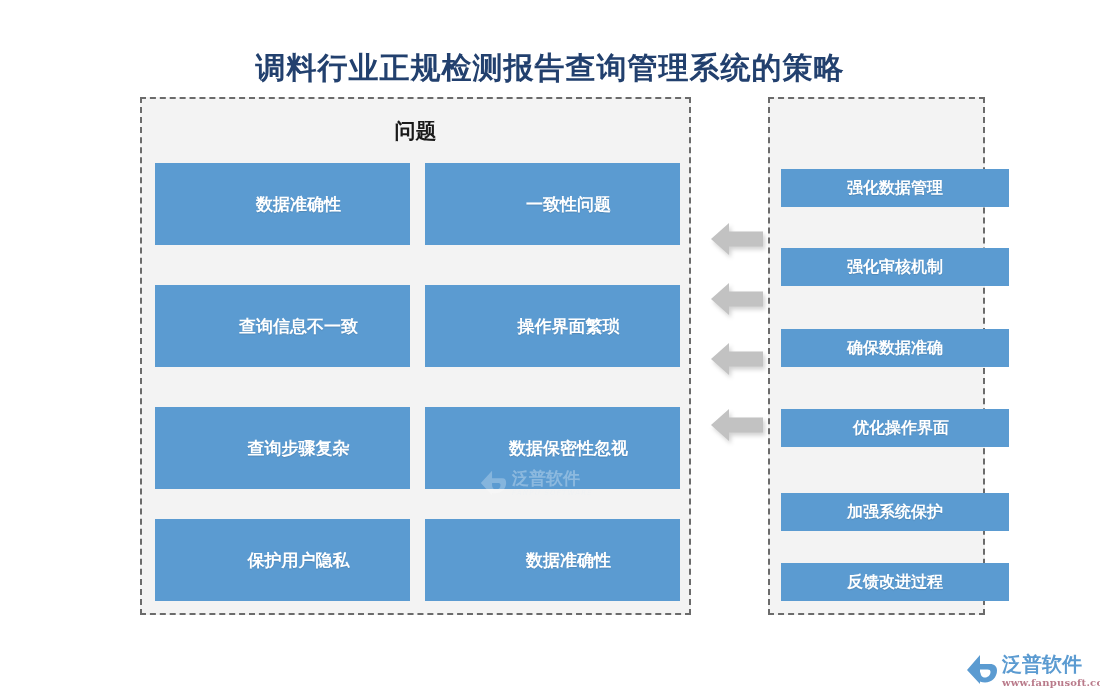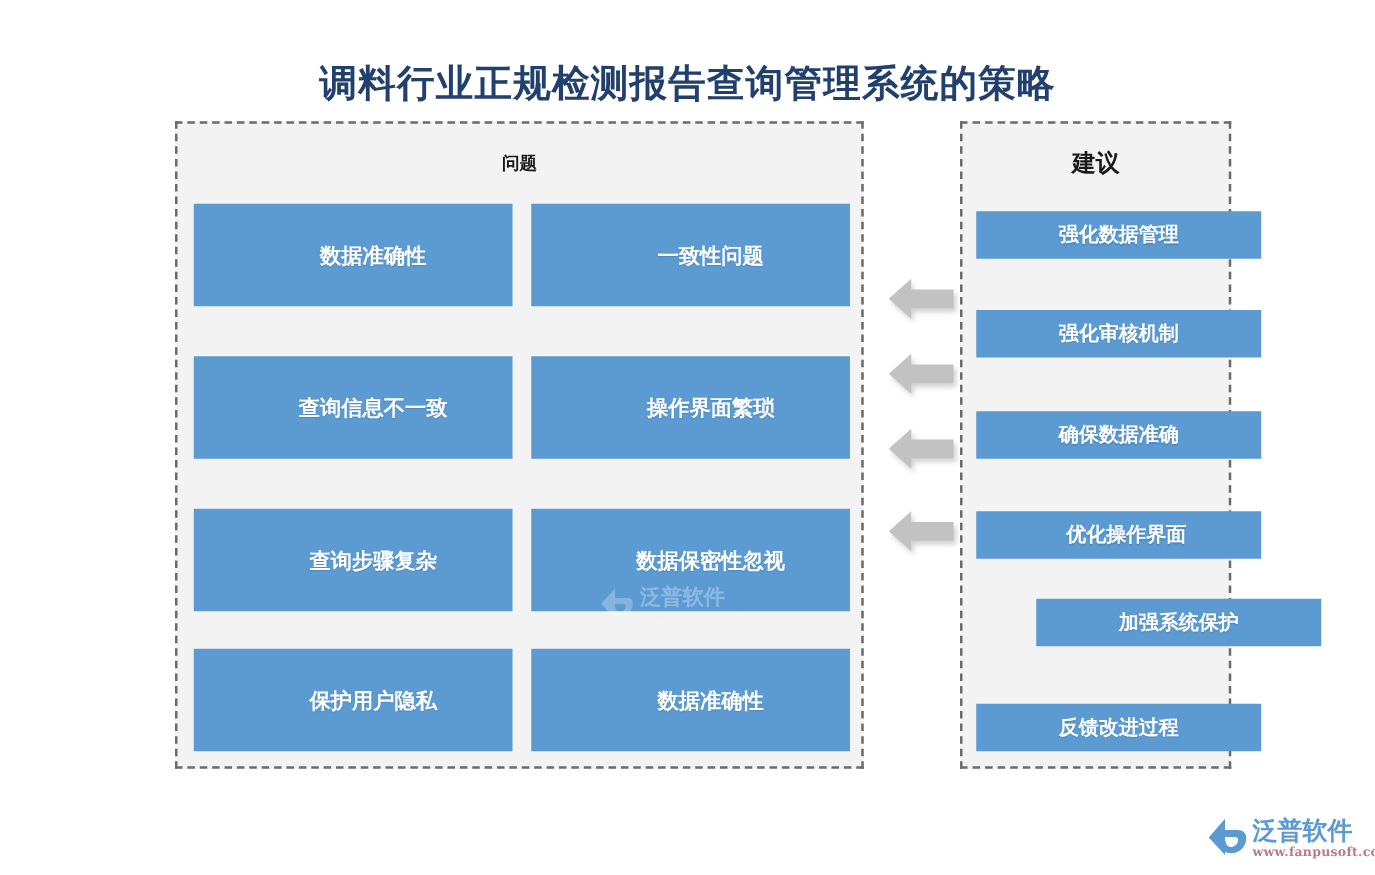--- a/index.html
+++ b/index.html
@@ -52,21 +52,21 @@
     left: 768px;
     top: 97px;
     width: 217px;
     height: 518px;
   }
   .panel-heading {
     position: absolute;
     left: 0;
     width: 100%;
     text-align: center;
-    font-size: 14px;
+    font-size: 21px;
     font-weight: bold;
     color: #1a1a1a;
     top: 18px;
     line-height: 28px;
   }
   .panel-suggestions .panel-heading {
     font-size: 19px;
   }
 
   
@@ -97,21 +97,21 @@
 
   .prow-1 { top: 64px; }
   .prow-2 { top: 186px; }
   .prow-3 { top: 308px; }
   .prow-4 { top: 420px; }
 
   .srow-1 { top: 70px; }
   .srow-2 { top: 149px; }
   .srow-3 { top: 230px; }
   .srow-4 { top: 310px; padding-left: 12px; }
-  .srow-5 { top: 380px; margin-left: 48px; }
+  .srow-5 { top: 394px; }
   .srow-6 { top: 464px; }
   .scol   { left: 11px; }
 
   
   .arrow {
     position: absolute;
     width: 52px;
     height: 34px;
     filter: drop-shadow(2px 3px 2px rgba(0,0,0,0.18));
   }
@@ -232,21 +232,20 @@
       <polygon points="0,17 18,1 18,9.5 52,9.5 52,24.5 18,24.5 18,33" fill="#c2c2c2"></polygon>
     </svg>
   </div>
   <div class="arrow arrow-4">
     <svg width="52" height="34" viewBox="0 0 52 34" xmlns="http://www.w3.org/2000/svg">
       <polygon points="0,17 18,1 18,9.5 52,9.5 52,24.5 18,24.5 18,33" fill="#c2c2c2"></polygon>
     </svg>
   </div>
 
   <div class="panel panel-suggestions">
-    <div class="panel-heading">建议</div>
 
     <div class="box suggestion-box scol srow-1">强化数据管理</div>
     <div class="box suggestion-box scol srow-2">强化审核机制</div>
     <div class="box suggestion-box scol srow-3">确保数据准确</div>
     <div class="box suggestion-box scol srow-4">优化操作界面</div>
     <div class="box suggestion-box scol srow-5">加强系统保护</div>
     <div class="box suggestion-box scol srow-6">反馈改进过程</div>
   </div>
 
   <div class="watermark">

